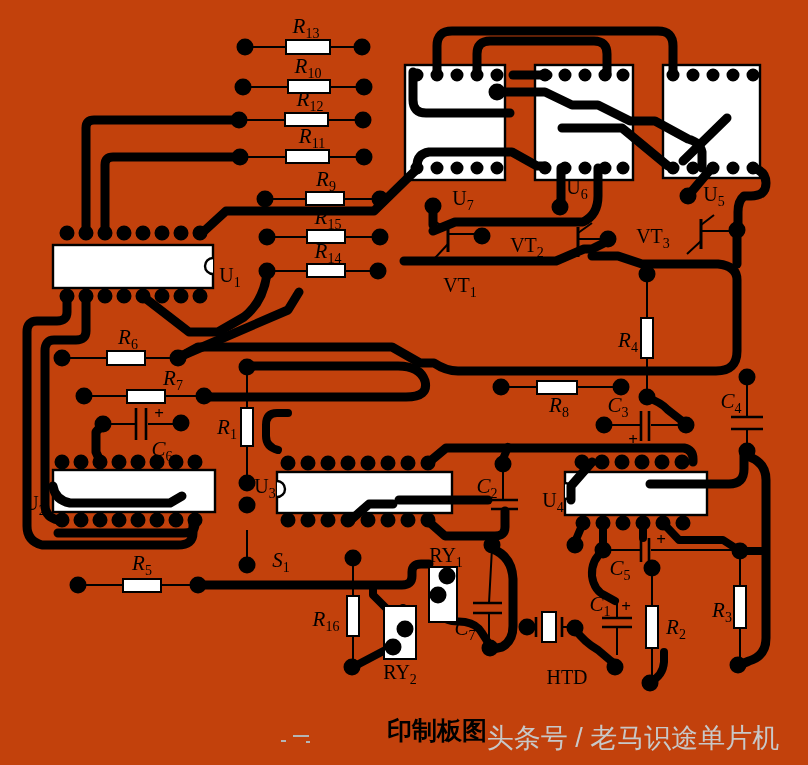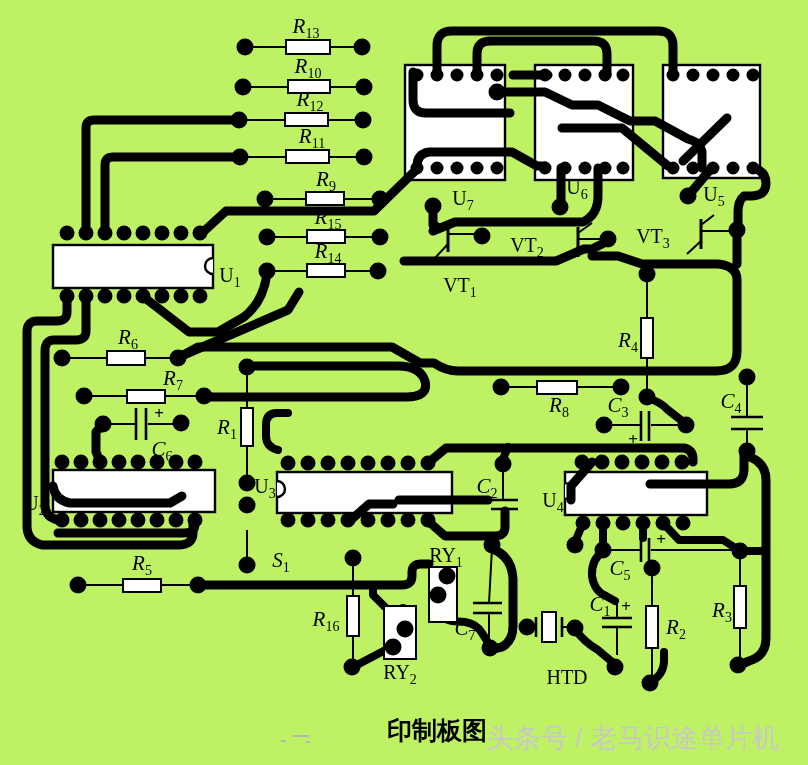--- a/index.html
+++ b/index.html
@@ -1,16 +1,16 @@
 <!DOCTYPE html>
 <html><head>
 <meta charset="utf-8">
 <style>
   html,body{margin:0;padding:0;background:#fff;}
-  .stage{width:808px;height:765px;position:relative;background:#bef264;overflow:hidden;}
+  .stage{width:808px;height:765px;position:relative;background:#c2410c;overflow:hidden;}
   svg{display:block;}
   .t{fill:none;stroke:#000;stroke-width:9;stroke-linecap:round;stroke-linejoin:round;}
   .t8{fill:none;stroke:#000;stroke-width:8;stroke-linecap:round;stroke-linejoin:round;}
   .n{fill:none;stroke:#000;stroke-width:2;}
   .n3{fill:none;stroke:#000;stroke-width:3;}
   .pl2{fill:none;stroke:#000;stroke-width:2.6;}
   .ic{fill:#fff;stroke:#000;stroke-width:2.4;}
   .r{fill:#fff;stroke:#000;stroke-width:2;}
   .pd{fill:none;stroke:#000;stroke-width:15;stroke-linecap:round;}
   .pd13{fill:none;stroke:#000;stroke-width:13;stroke-linecap:round;}

